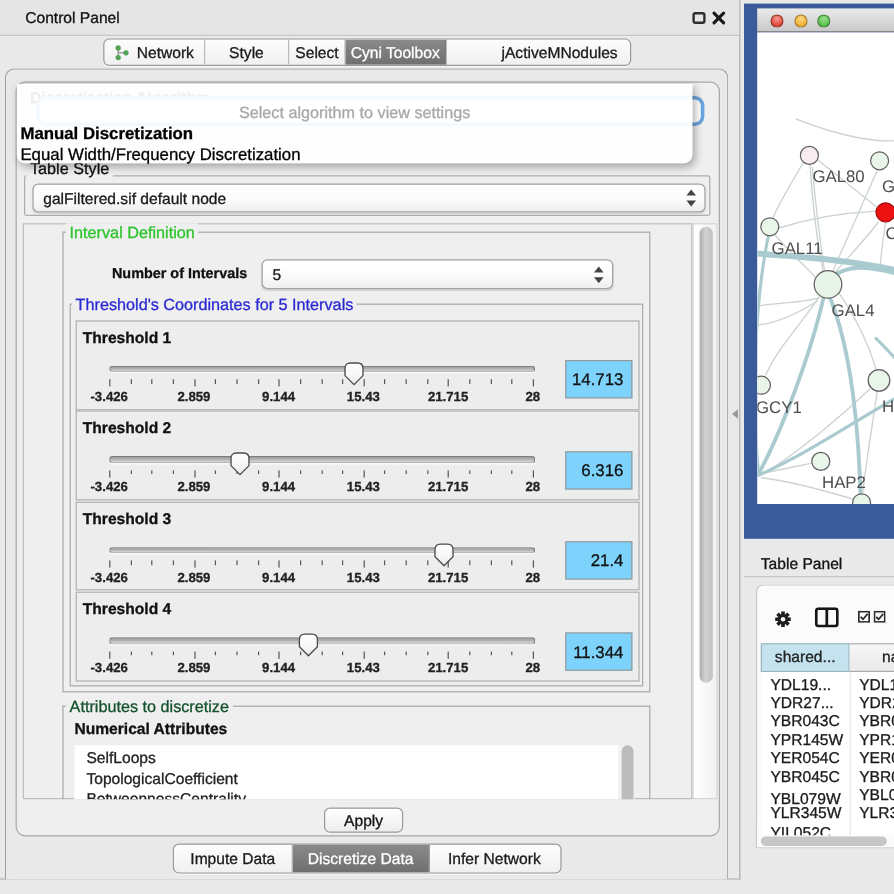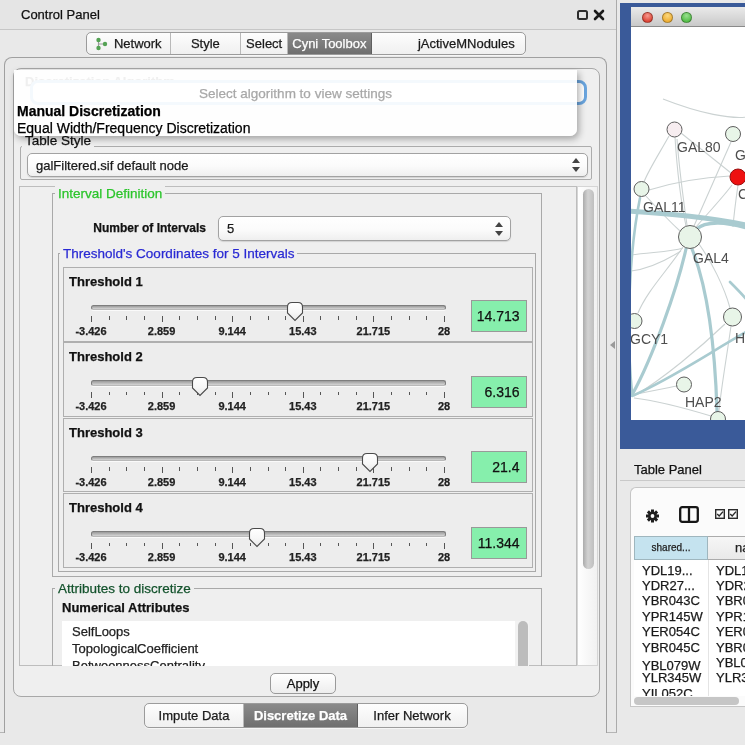--- a/index.html
+++ b/index.html
@@ -8,21 +8,21 @@
 .combo{position:absolute;background:linear-gradient(#FFFFFF 0%,#FBFBFB 55%,#EFEFEF 100%);border:1px solid #A2A2A2;border-radius:5px;box-shadow:0 1px 1px rgba(0,0,0,0.12);font-size:13px;color:#1A1A1A;}
 .combo .ct{position:absolute;left:8px;top:0;bottom:0;display:flex;align-items:center;}
 .updn{position:absolute;right:7px;top:50%;width:9px;height:14px;transform:translateY(-50%);}
 .updn:before{content:"";position:absolute;left:1px;top:0;border-left:4px solid transparent;border-right:4px solid transparent;border-bottom:5px solid #444;}
 .updn:after{content:"";position:absolute;left:1px;bottom:0;border-left:4px solid transparent;border-right:4px solid transparent;border-top:5px solid #444;}
 .gtitle{position:absolute;font-size:13.5px;background:#EFEFEF;padding:0 3px;white-space:nowrap;z-index:3;}
 .seg{position:absolute;display:flex;border:1px solid #9B9B9B;border-radius:5px;background:linear-gradient(#FDFDFD,#F0F0F0);overflow:hidden;box-shadow:0 1px 0 rgba(255,255,255,0.6);}
 .seg .s{display:flex;align-items:center;justify-content:center;font-size:13px;color:#1A1A1A;border-right:1px solid #B9B9B9;box-sizing:border-box;}
 .seg .s:last-child{border-right:none;}
 .seg .sel{background:linear-gradient(#8A8A8A,#6F6F6F);color:#FFFFFF;border-right:1px solid #5F5F5F;}
-.vbox{position:absolute;background:#86efac;border:1px solid #999999;font-size:14px;color:#111;text-align:right;box-sizing:border-box;}
+.vbox{position:absolute;background:#7dd3fc;border:1px solid #999999;font-size:14px;color:#111;text-align:right;box-sizing:border-box;}
 .tick{position:absolute;width:1px;background:#555;}
 .tlab{position:absolute;font-size:11px;font-weight:bold;color:#222;transform:translateX(-50%);white-space:nowrap;}
 .track{position:absolute;height:3.5px;border-radius:2.5px;background:linear-gradient(#9A9A9A,#D5D5D5);border:1px solid #7E7E7E;border-bottom-color:#B9B9B9;box-shadow:0 1px 0 rgba(255,255,255,0.7);}
 </style></head><body>
 <div id="root">
 
 <div class="abs" style="left:0;top:0;width:617px;height:733px;background:#E9E9E9;border-right:1px solid #ABABAB;border-bottom:1px solid #B5B5B5;box-sizing:border-box;"></div>
 <div class="abs" style="left:0;top:0;width:616px;height:29px;background:#E5E5E5;border-bottom:1px solid #C6C6C6;"></div>
 <div class="abs" style="left:21px;top:7px;font-size:13px;color:#111;">Control Panel</div>
 <div class="abs" style="left:577px;top:10px;width:7px;height:6px;border:2px solid #2E2E2E;border-radius:2.5px;"></div>
@@ -234,21 +234,21 @@
 <div class="abs" style="left:62px;top:621px;width:453px;height:45px;background:#FFFFFF;overflow:hidden;">
 <div style="font-size:13px;color:#222;padding-left:10px;line-height:17px;padding-top:2px;">SelfLoops<br>TopologicalCoefficient<br>BetweennessCentrality</div>
     </div>
 <div class="abs" style="left:515px;top:621px;width:14px;height:45px;background:#F2F2F2;"></div>
 <div class="abs" style="left:517.5px;top:621px;width:10px;height:45px;background:#BCBCBC;border-radius:5px 5px 0 0;"></div>
 
 <div class="abs" style="left:270px;top:673px;width:66px;height:21px;background:linear-gradient(#FFFFFF,#EDEDED);border:1px solid #9A9A9A;border-radius:5px;box-sizing:border-box;display:flex;align-items:center;justify-content:center;font-size:13px;color:#111;">Apply</div>
 
 <div class="seg" style="left:144px;top:703px;width:322px;height:23px;">
 <div class="s" style="width:99px;">Impute Data</div>
-<div class="s sel" style="width:114px;font-weight:bold;">Discretize Data</div>
+<div class="s sel" style="width:114px;">Discretize Data</div>
 <div class="s" style="width:108px;">Infer Network</div>
 </div>
 
 <div class="abs" style="left:14px;top:70px;width:563px;height:66px;background:rgba(255,255,255,0.93);border-radius:0 0 7px 7px;box-shadow:2px 3px 7px rgba(0,0,0,0.32);z-index:5;"></div>
 <div class="abs" style="left:14px;top:86px;width:563px;text-align:center;font-size:13.5px;color:#A8A8A8;z-index:6;">Select algorithm to view settings</div>
 <div class="abs" style="left:17px;top:103px;font-size:14px;font-weight:bold;color:#000;z-index:6;">Manual Discretization</div>
 <div class="abs" style="left:17px;top:120px;font-size:14px;color:#000;z-index:6;">Equal Width/Frequency Discretization</div>
 
 <div class="abs" style="left:610px;top:341px;width:0;height:0;border-top:4px solid transparent;border-bottom:4px solid transparent;border-right:5px solid #9A9A9A;"></div>
 
@@ -327,21 +327,21 @@
 <path d="M10 1 V16" stroke="#161616" stroke-width="2.3"></path>
     </svg>
 <svg class="abs" style="left:714.5px;top:508.5px;" width="10" height="10" viewBox="0 0 10 10">
 <rect x="0.7" y="0.7" width="8.6" height="8.6" fill="none" stroke="#2A2A2A" stroke-width="1.4"></rect>
 <path d="M2.2 5 L4.2 7 L8 2.6" stroke="#2A2A2A" stroke-width="1.4" fill="none"></path>
     </svg>
 <svg class="abs" style="left:727.5px;top:508.5px;" width="10" height="10" viewBox="0 0 10 10">
 <rect x="0.7" y="0.7" width="8.6" height="8.6" fill="none" stroke="#2A2A2A" stroke-width="1.4"></rect>
 <path d="M2.2 5 L4.2 7 L8 2.6" stroke="#2A2A2A" stroke-width="1.4" fill="none"></path>
     </svg>
-<div class="abs" style="left:634px;top:535.5px;width:74px;height:24.5px;background:#C5E3EF;border:1px solid #9FB6BE;box-sizing:border-box;display:flex;align-items:center;justify-content:center;font-size:10px;color:#222;">shared...</div>
+<div class="abs" style="left:634px;top:535.5px;width:74px;height:24.5px;background:#C5E3EF;border:1px solid #9FB6BE;box-sizing:border-box;display:flex;align-items:center;justify-content:center;font-size:13px;color:#222;">shared...</div>
 <div class="abs" style="left:708px;top:535.5px;width:37px;height:24.5px;background:linear-gradient(#F6F6F6,#E9E9E9);border-top:1px solid #ABABAB;border-bottom:1px solid #ABABAB;box-sizing:border-box;display:flex;align-items:center;padding-left:27px;font-size:13px;color:#222;">na</div>
 <div class="abs" style="left:634px;top:560px;width:111px;height:135.5px;background:#FFFFFF;overflow:hidden;">
 <div style="position:absolute;left:73.5px;top:0;width:1px;height:135.5px;background:#E4E4E4;"></div>
 <div style="position:absolute;left:8px;top:2.5px;font-size:13px;color:#1A1A1A;white-space:nowrap;">YDL19...</div>
 <div style="position:absolute;left:82px;top:2.5px;font-size:13px;color:#1A1A1A;white-space:nowrap;">YDL1</div>
 <div style="position:absolute;left:8px;top:17.9px;font-size:13px;color:#1A1A1A;white-space:nowrap;">YDR27...</div>
 <div style="position:absolute;left:82px;top:17.9px;font-size:13px;color:#1A1A1A;white-space:nowrap;">YDR2</div>
 <div style="position:absolute;left:8px;top:33.3px;font-size:13px;color:#1A1A1A;white-space:nowrap;">YBR043C</div>
 <div style="position:absolute;left:82px;top:33.3px;font-size:13px;color:#1A1A1A;white-space:nowrap;">YBR0</div>
 <div style="position:absolute;left:8px;top:48.7px;font-size:13px;color:#1A1A1A;white-space:nowrap;">YPR145W</div>

